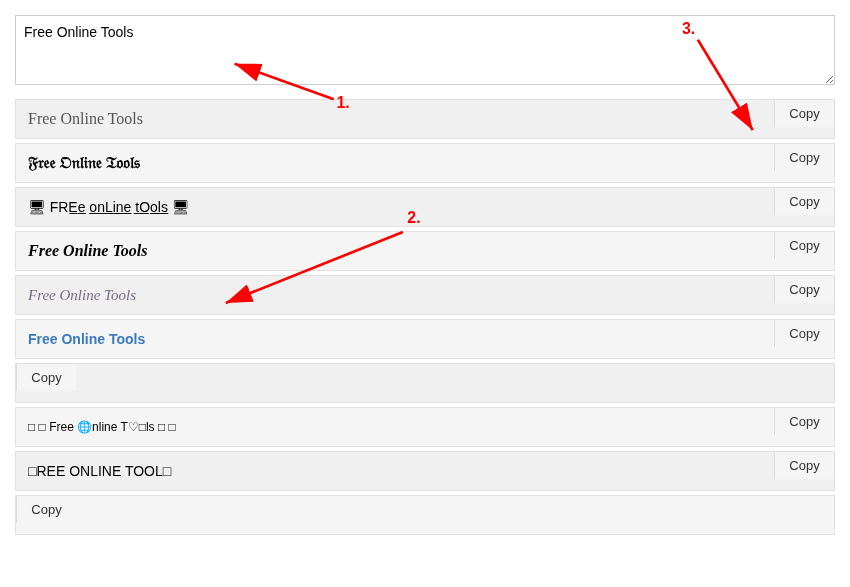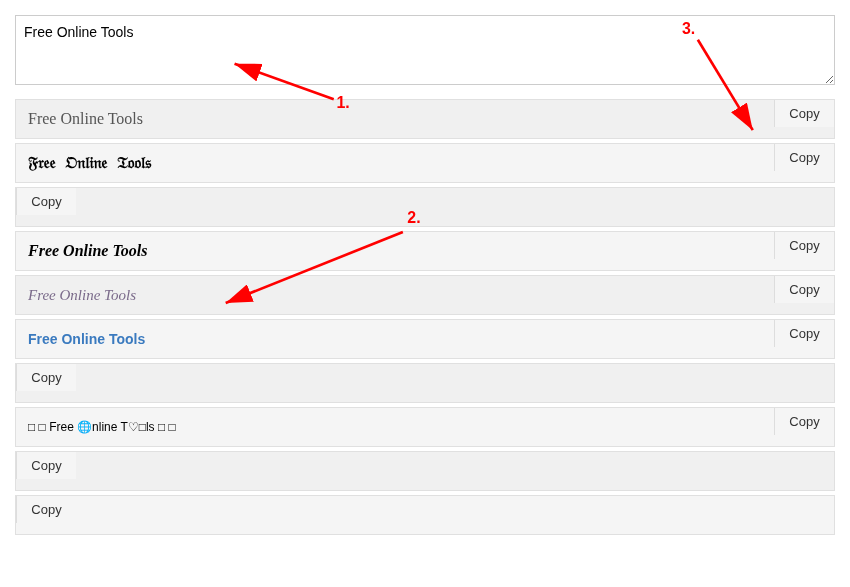--- a/index.html
+++ b/index.html
@@ -60,21 +60,21 @@
       height: 100%;
       align-self: stretch;
       display: flex;
       align-items: center;
       justify-content: center;
     }
 
     
     .style-1 { font-family: 'Brush Script MT', cursive; font-size: 16px; color: #555; }
     
-    .style-2 { font-family: Liberation Mono, monospace; font-weight: bold; font-size: 16px; }
+    .style-2 { font-family: Liberation Serif, serif; font-weight: bold; font-size: 16px; }
     
     .style-3 { font-family: Arial, sans-serif; font-size: 14px; }
     
     .style-4 { font-family: 'Palatino Linotype', serif; font-weight: bold; font-style: italic; font-size: 16px; }
     
     .style-5 { font-family: 'Georgia', serif; font-style: italic; font-size: 15px; color: #7a6a8a; }
     
     .style-6 { font-family: Arial, sans-serif; font-weight: bold; font-size: 14px; color: #3a7abf; }
     
     .style-7 { font-family: Arial, sans-serif; letter-spacing: 6px; font-size: 13px; }
@@ -129,20 +129,21 @@
   <div id="rows-container">
   <div class="text-row">
         <span class="text-display style-1">Free Online Tools</span>
         <button class="copy-btn">Copy</button>
       </div>
       <div class="text-row">
         <span class="text-display style-2">𝔉𝔯𝔢𝔢 𝔒𝔫𝔩𝔦𝔫𝔢 𝔗𝔬𝔬𝔩𝔰</span>
         <button class="copy-btn">Copy</button>
       </div>
       <div class="text-row">
+        <span class="text-display style-3">🖥 FRE̲e̲ o̲n̲L̲i̲n̲e̲ t̲O̲o̲l̲s̲ 🖥</span>
         <button class="copy-btn">Copy</button>
       </div>
       <div class="text-row">
         <span class="text-display style-4">Free Online Tools</span>
         <button class="copy-btn">Copy</button>
       </div>
       <div class="text-row">
         <span class="text-display style-5">Free Online Tools</span>
         <button class="copy-btn">Copy</button>
       </div>
@@ -151,20 +152,21 @@
         <button class="copy-btn">Copy</button>
       </div>
       <div class="text-row">
         <button class="copy-btn">Copy</button>
       </div>
       <div class="text-row">
         <span class="text-display style-8">□ □  Free 🌐nline T♡□ls  □ □</span>
         <button class="copy-btn">Copy</button>
       </div>
       <div class="text-row">
+        <span class="text-display style-9">□REE ONLINE TOOL□</span>
         <button class="copy-btn">Copy</button>
       </div>
       <div class="text-row">
         <button class="copy-btn">Copy</button>
       </div>
     </div>
 
 </div>
 
 </body></html>

